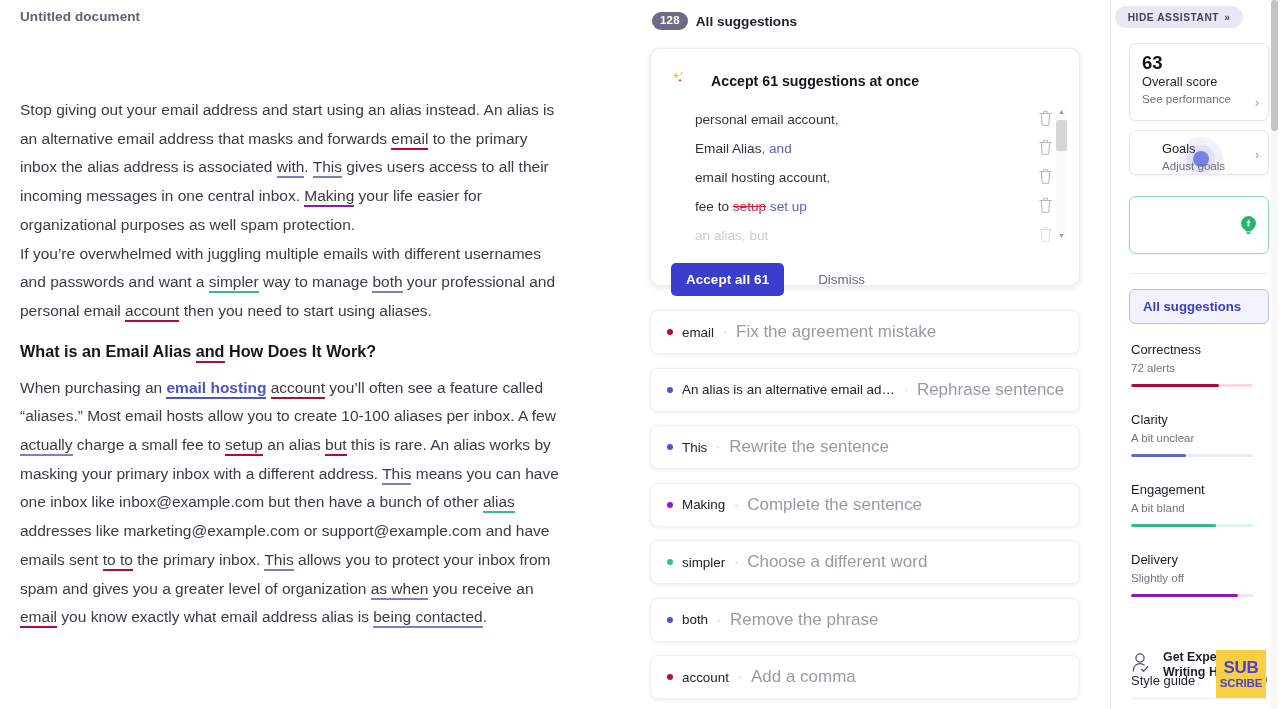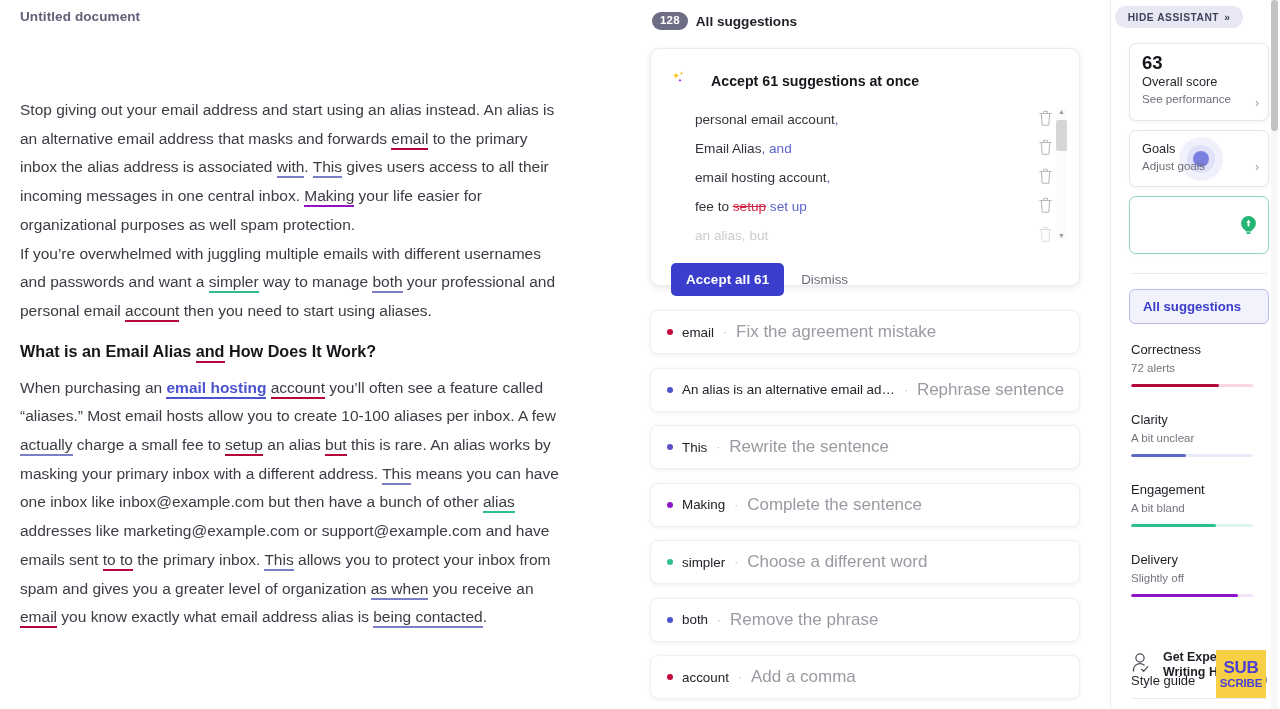--- a/index.html
+++ b/index.html
@@ -62,21 +62,21 @@
   .repl   { color:#5c63c8; }
   .comma  { color:#5c63c8; }
   .trash { width:15px; height:16px; opacity:.72; }
 
   .inner-sb { position:absolute; right:12px; top:3px; width:11px; height:131px; background:#fbfbfb; border-radius:2px;}
   .inner-sb .arrow { position:absolute; left:2px; font-size:7px; color:#9a9a9a; line-height:7px;}
   .inner-sb .arrow.up { top:0; }
   .inner-sb .arrow.dn { bottom:0; }
   .inner-sb .thumb { position:absolute; left:0; top:12px; width:11px; height:31px; background:#d6d6d7; border-radius:2px;}
 
-  .accept-actions { display:flex; align-items:center; gap:17px; padding:13px 0 0 20px; }
+  .accept-actions { display:flex; align-items:center; gap:34px; padding:13px 0 0 20px; }
   .btn-accept {
     background:#3b3dcc; color:#fff; font-size:13.4px; font-weight:bold;
     border:none; border-radius:5px; padding:9px 15px; cursor:pointer; letter-spacing:.1px;
   }
   .btn-dismiss { background:none; border:none; font-size:13.4px; color:#6a6a78; cursor:pointer; }
 
   .card {
     position:absolute; left:10px; width:430px; height:44px;
     background:#fff; border:1px solid #f0f0f1; border-radius:8px;
     box-shadow:0 1px 4px rgba(40,40,70,.07);
@@ -278,21 +278,21 @@
 
     <div class="r-card" style="top:43px; height:78px;">
       <div style="padding:9px 0 0 12px;">
         <div class="r-score">63</div>
         <div class="r-label">Overall score</div>
         <div class="r-sub">See performance</div>
       </div>
       <span class="chev" style="bottom:10px;">›</span>
     </div>
 
-    <div class="r-card" style="top:130px; height:57px; overflow:hidden;">
+    <div class="r-card" style="top:130px; height:45px; overflow:hidden;padding-left:20px;">
       <span style="position:absolute; left:48px; top:5px;">
         <svg width="46" height="46" viewBox="0 0 46 46">
           <circle cx="23" cy="23" r="22" fill="#8f93e8" opacity="0.13"></circle>
           <circle cx="23" cy="23" r="14" fill="#8f93e8" opacity="0.17"></circle>
           <circle cx="23" cy="23" r="8" fill="#7b80e0"></circle>
         </svg>
       </span>
       <div style="padding:9px 0 0 12px; position:relative;">
         <div class="r-label">Goals</div>
         <div class="r-sub">Adjust goals</div>

